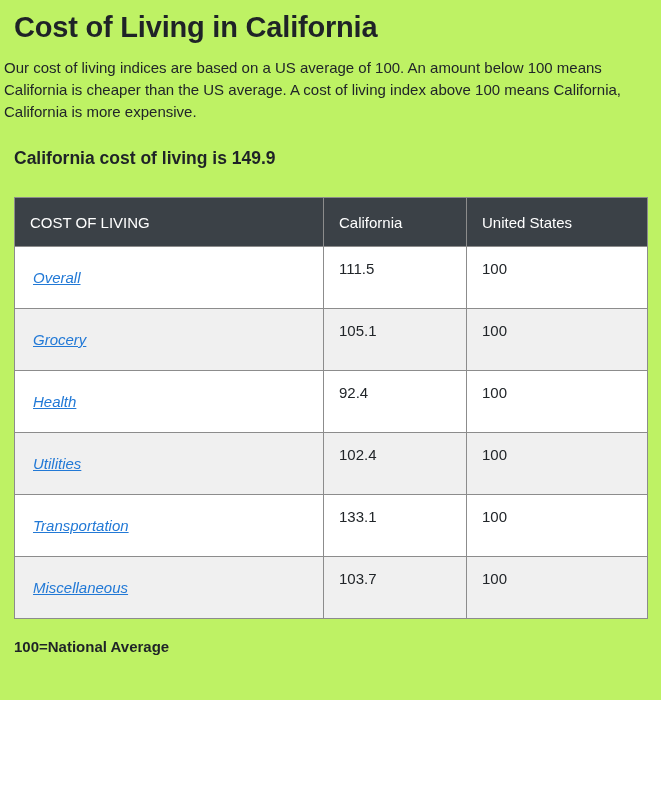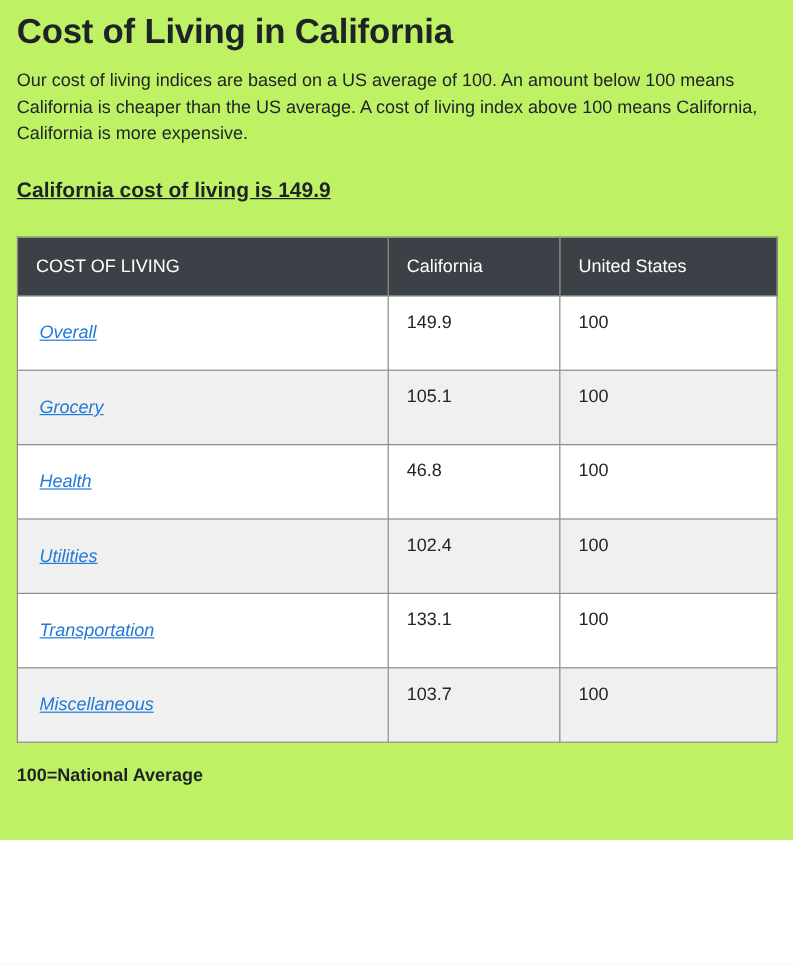--- a/index.html
+++ b/index.html
@@ -17,33 +17,32 @@
   }
   h1.page-title {
     margin: 9px 0 0 14px;
     font-size: 29px;
     line-height: 36px;
     font-weight: 600;
     letter-spacing: -0.2px;
     color: #1f2327;
   }
   p.intro {
-    margin: 12px 14px 0 14px;
+    margin: 12px 14px 0 4px;
     width: 636px;
     font-size: 15px;
     line-height: 22px;
     color: #212529;
   }
   h2.subtitle {
     margin: 25px 0 0 14px;
     font-size: 17.5px;
     line-height: 21px;
     font-weight: 700;
     color: #1f2327;
-    text-decoration: underline;
   }
   table.col-table {
     border-collapse: collapse;
     table-layout: fixed;
     margin: 28px 0 16px 14px;
     width: 633px;
     padding-left: 39px;
   }
   table.col-table th,
   table.col-table td {
@@ -114,31 +113,31 @@
     <thead>
       <tr>
         <th style="background: rgb(59, 65, 71);">COST OF LIVING</th>
         <th style="background: rgb(59, 65, 71);">California</th>
         <th style="background: rgb(59, 65, 71);">United States</th>
       </tr>
     </thead>
     <tbody id="table-body">
         <tr>
           <td class="label-cell"><a href="#" style="color: rgb(34, 121, 214);">Overall</a></td>
-          <td class="value-cell">149.9</td>
+          <td class="value-cell">111.5</td>
           <td class="value-cell">100</td>
         </tr>
         <tr class="alt">
           <td class="label-cell"><a href="#" style="color: rgb(34, 121, 214);">Grocery</a></td>
           <td class="value-cell">105.1</td>
           <td class="value-cell">100</td>
         </tr>
         <tr>
           <td class="label-cell"><a href="#" style="color: rgb(34, 121, 214);">Health</a></td>
-          <td class="value-cell">46.8</td>
+          <td class="value-cell">92.4</td>
           <td class="value-cell">100</td>
         </tr>
         <tr class="alt">
           <td class="label-cell"><a href="#" style="color: rgb(34, 121, 214);">Utilities</a></td>
           <td class="value-cell">102.4</td>
           <td class="value-cell">100</td>
         </tr>
         <tr>
           <td class="label-cell"><a href="#" style="color: rgb(34, 121, 214);">Transportation</a></td>
           <td class="value-cell">133.1</td>

